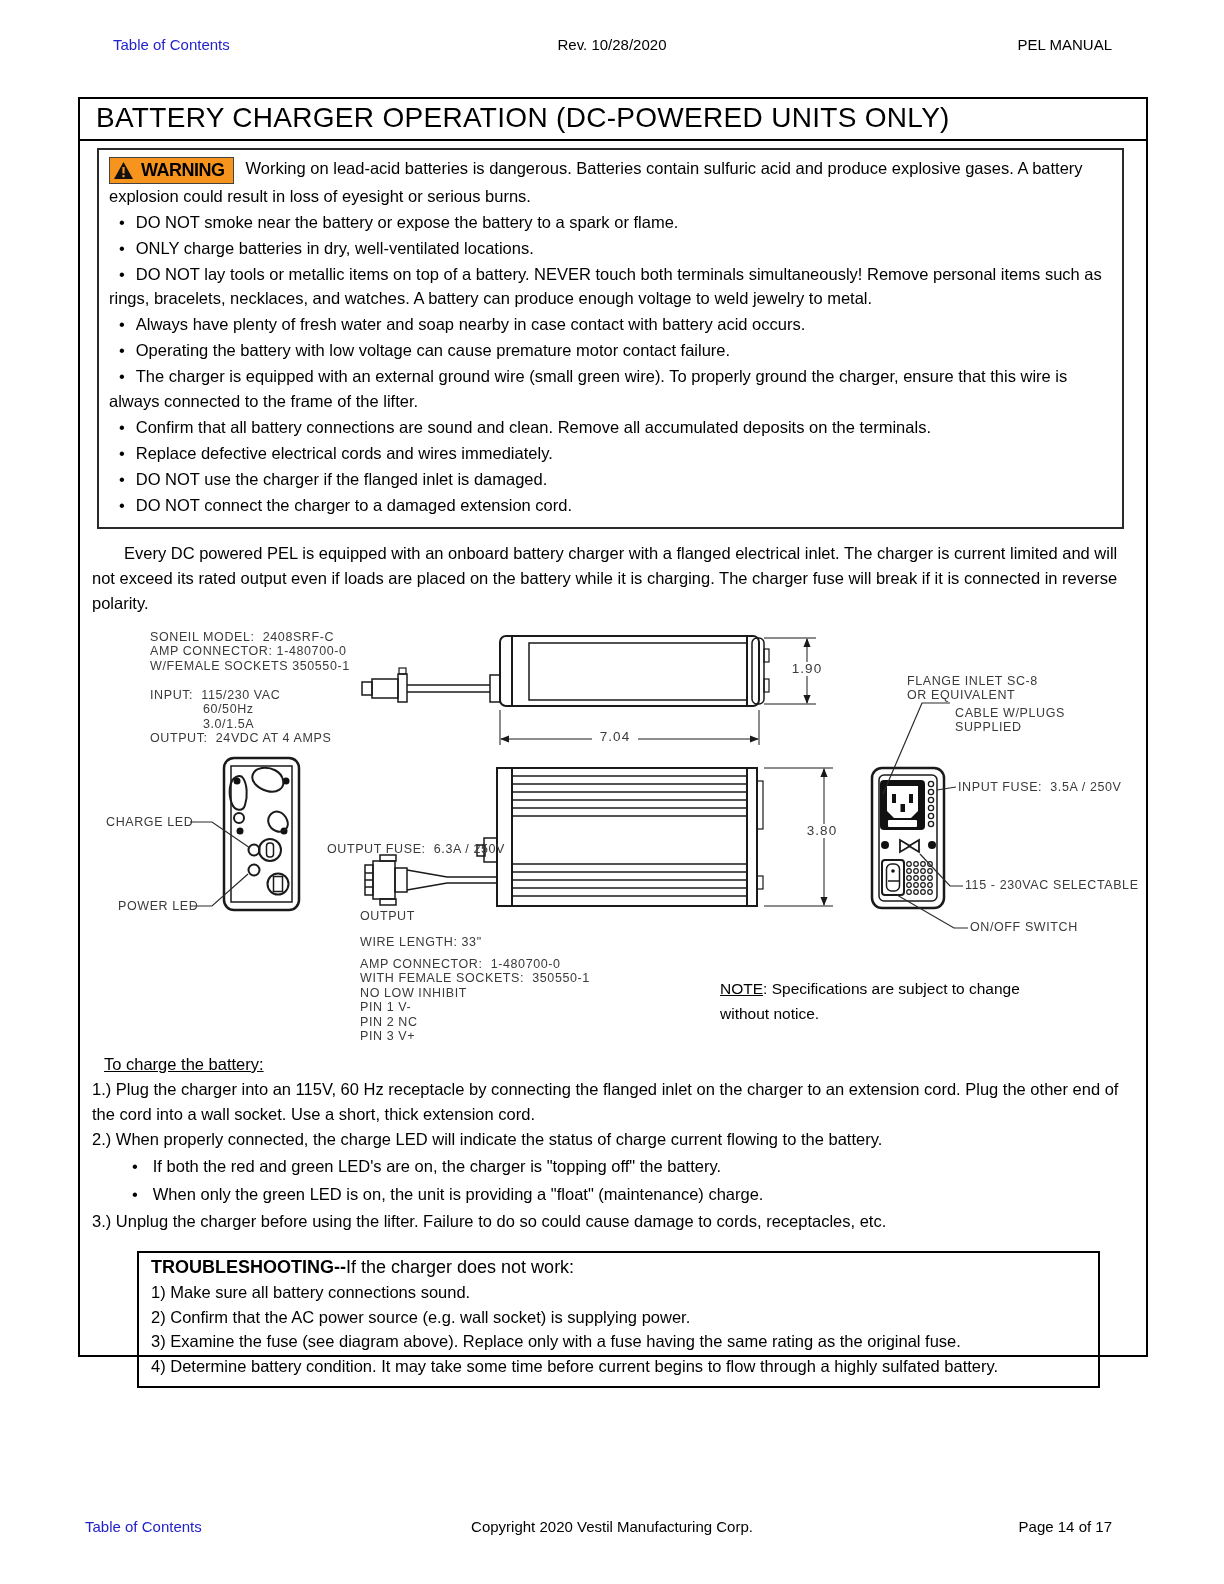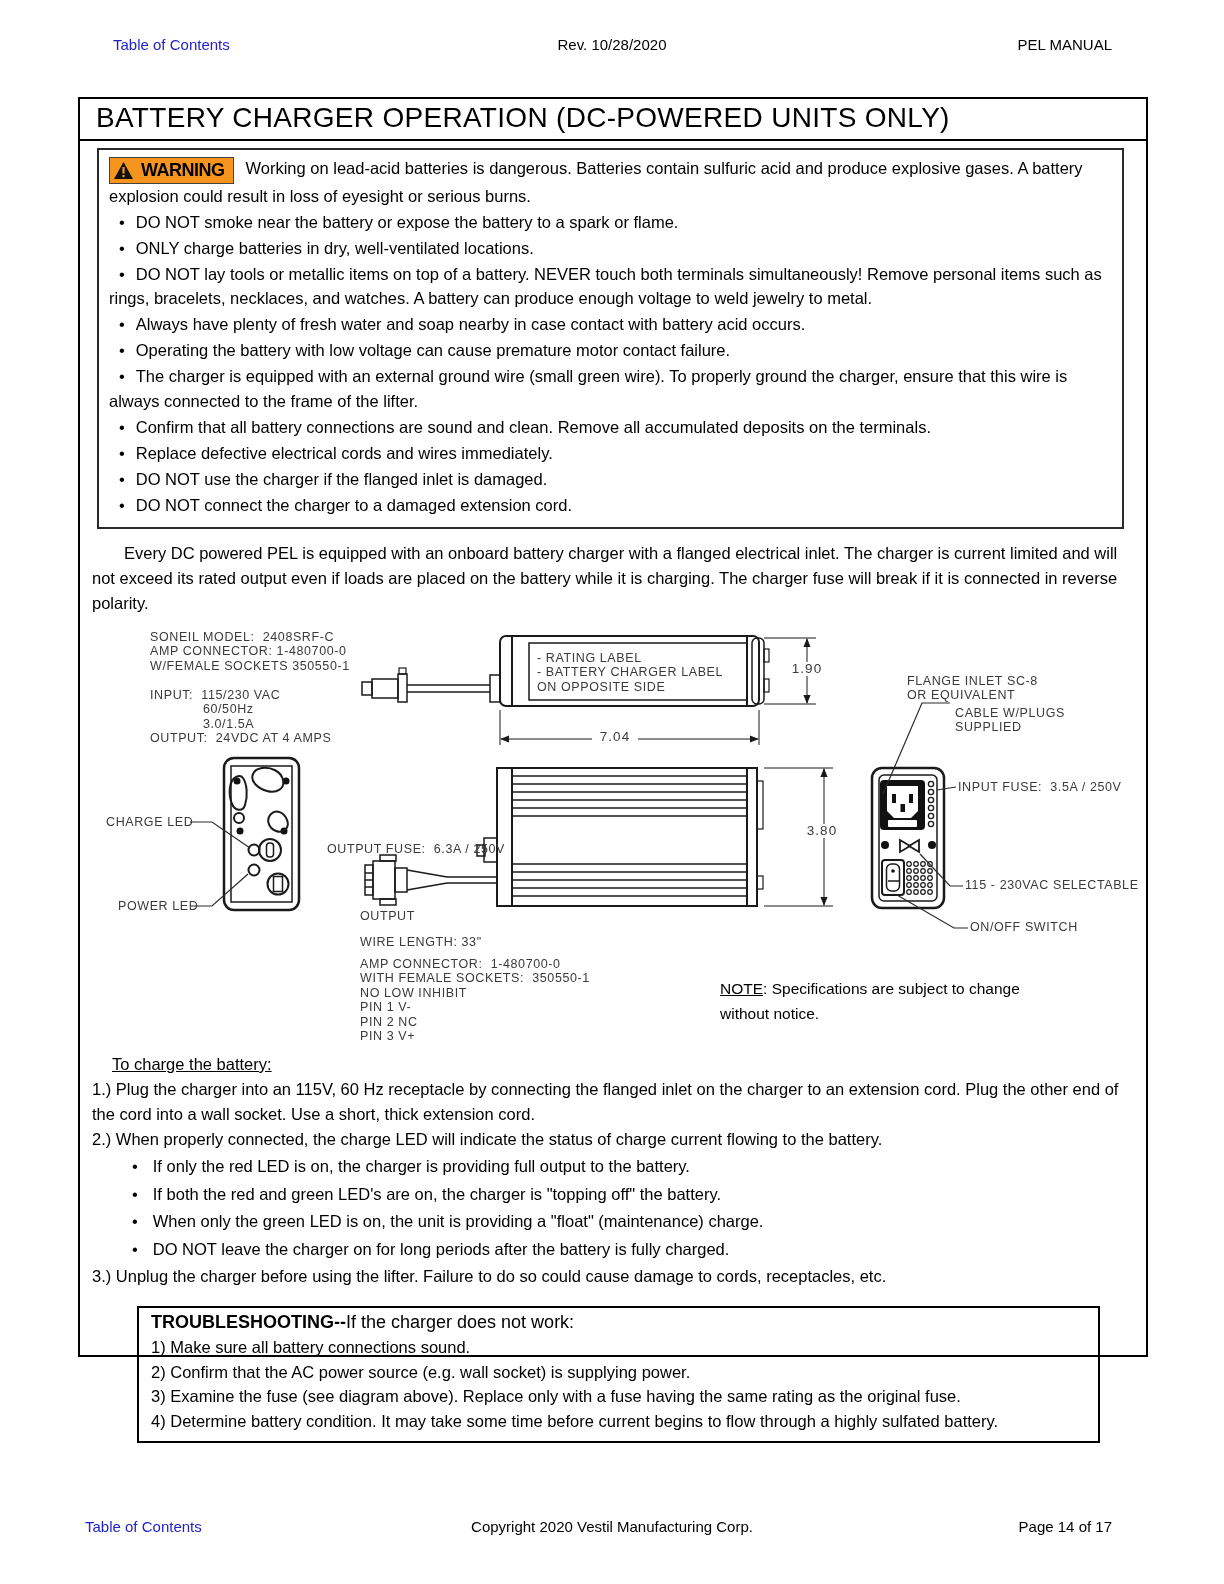--- a/index.html
+++ b/index.html
@@ -30,21 +30,21 @@
   .diagram { position:relative; height:430px; margin-top:2px;
              font-size:12.5px; line-height:14.5px; letter-spacing:.6px; color:#3a3a3a; }
   .diagram svg { position:absolute; left:0; top:0; }
   .dlabel { position:absolute; white-space:pre; }
   .dim { background:#fff; text-align:center; font-size:13.5px; letter-spacing:1px; padding:0 2px; }
   .note-box { position:absolute; left:640px; top:358px; width:330px; font-size:15.5px;
               line-height:25px; color:#000; letter-spacing:0; white-space:normal; }
   .u { text-decoration:underline; }
 
   .charge-sec { margin:4px 14px 0 12px; font-size:16.5px; line-height:25px; }
-  .charge-heading { margin-left:20px; text-decoration:underline; }
+  .charge-heading { margin-left:12px; text-decoration:underline; }
   .charge-list { list-style:none; }
   .charge-list li { margin:2.5px 0; }
   .charge-list li::before { content:"•"; margin:0 15px 0 40px; }
 
   .ts-box { margin:17px 46px 0 57px; border:2px solid #000; padding:4px 12px 8px; }
   .ts-title { font-size:18px; margin-bottom:2px; }
   .ts-bold { font-weight:bold; }
   .ts-item { font-size:16.5px; line-height:24.5px; }
 </style>
 </head>
@@ -242,23 +242,20 @@
     </svg>
 
     <div class="dlabel" style="left:70px; top:12px;">SONEIL MODEL:  2408SRF-C
 AMP CONNECTOR: 1-480700-0
 W/FEMALE SOCKETS 350550-1
  
 INPUT:  115/230 VAC
              60/50Hz
              3.0/1.5A
 OUTPUT:  24VDC AT 4 AMPS</div>
-    <div class="dlabel" style="left:457px; top:33px;">- RATING LABEL
-- BATTERY CHARGER LABEL
-ON OPPOSITE SIDE</div>
     <div class="dlabel dim" style="left:700px; top:44px; width:54px;">1.90</div>
     <div class="dlabel dim" style="left:512px; top:112px; width:46px;">7.04</div>
     <div class="dlabel dim" style="left:716px; top:206px; width:52px;">3.80</div>
     <div class="dlabel" style="left:827px; top:46px;margin-top:10px;">FLANGE INLET SC-8
 OR EQUIVALENT</div>
     <div class="dlabel" style="left:875px; top:88px;">CABLE W/PLUGS
 SUPPLIED</div>
     <div class="dlabel" style="left:878px; top:162px;">INPUT FUSE:  3.5A / 250V</div>
     <div class="dlabel" style="left:885px; top:260px;">115 - 230VAC SELECTABLE</div>
     <div class="dlabel" style="left:890px; top:302px;">ON/OFF SWITCH</div>
@@ -276,24 +273,22 @@
     <div class="note-box">
       <span class="u">NOTE</span><span>: Specifications are subject to change without notice.</span>
     </div>
   </div>
 
   <div class="charge-sec">
     <div class="charge-heading">To charge the battery:</div>
     <div>1.) Plug the charger into an 115V, 60 Hz receptacle by connecting the flanged inlet on the charger to an extension cord. Plug the other end of the cord into a wall socket. Use a short, thick extension cord.</div>
     <div>2.) When properly connected, the charge LED will indicate the status of charge current flowing to the battery.</div>
     <ul class="charge-list">
-      <li>If only the red LED is on, the charger is providing full output to the battery.</li>
       <li>If both the red and green LED's are on, the charger is "topping off" the battery.</li>
       <li>When only the green LED is on, the unit is providing a "float" (maintenance) charge.</li>
-      <li>DO NOT leave the charger on for long periods after the battery is fully charged.</li>
     </ul>
     <div>3.) Unplug the charger before using the lifter. Failure to do so could cause damage to cords, receptacles, etc.</div>
   </div>
 
   <div class="ts-box">
     <div class="ts-title">
       <span class="ts-bold">TROUBLESHOOTING--</span><span>If the charger does not work:</span>
     </div>
     <div class="ts-item">1) Make sure all battery connections sound.</div>
     <div class="ts-item">2) Confirm that the AC power source (e.g. wall socket) is supplying power.</div>

